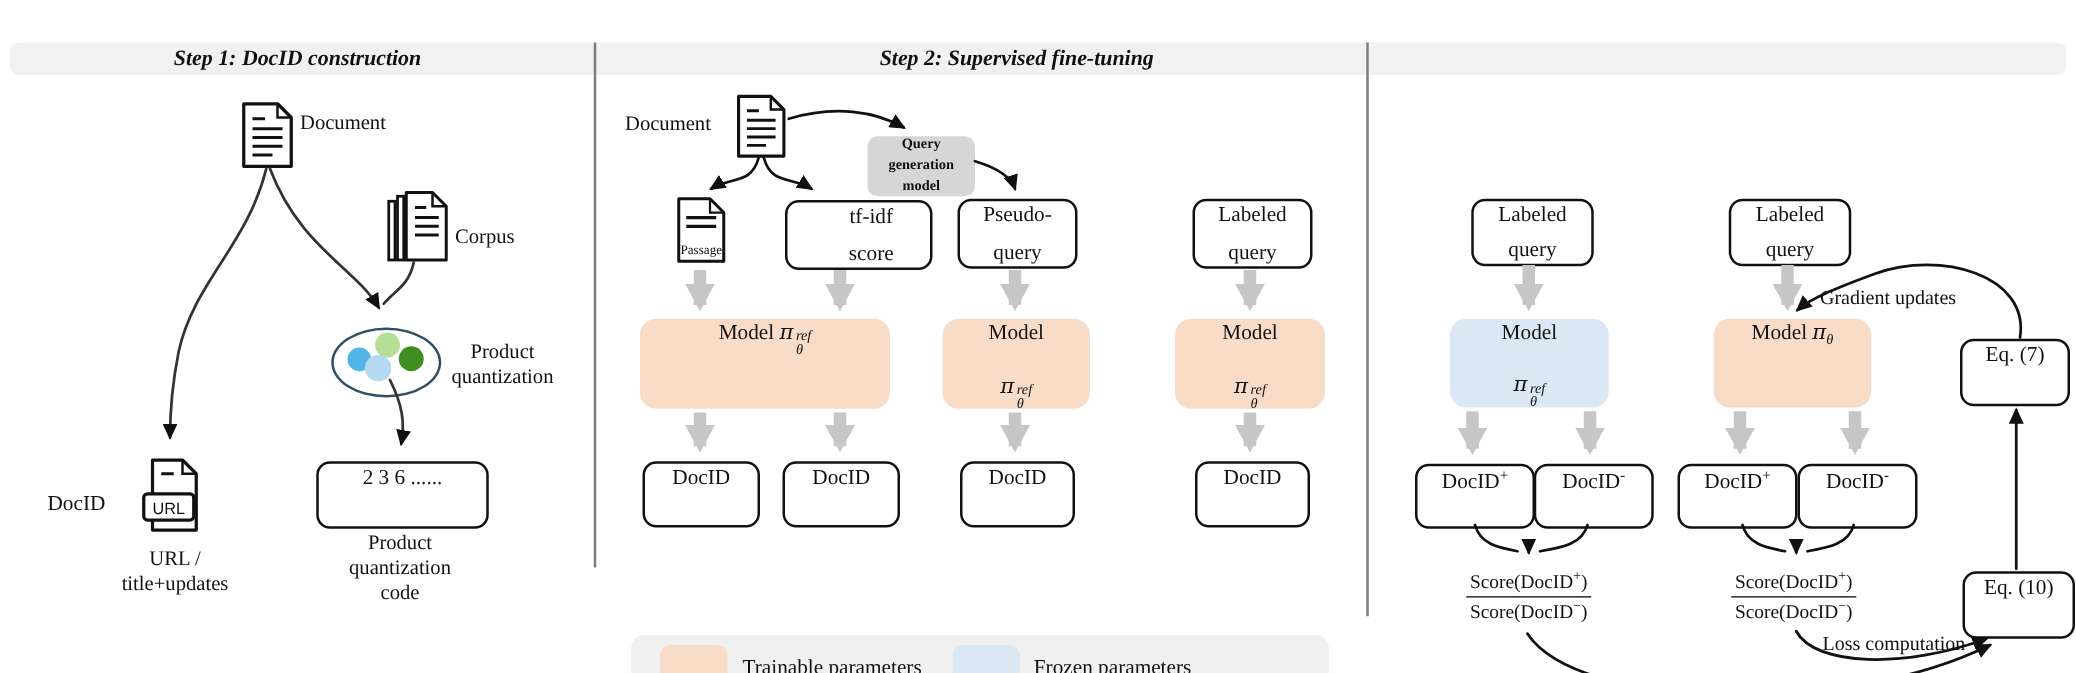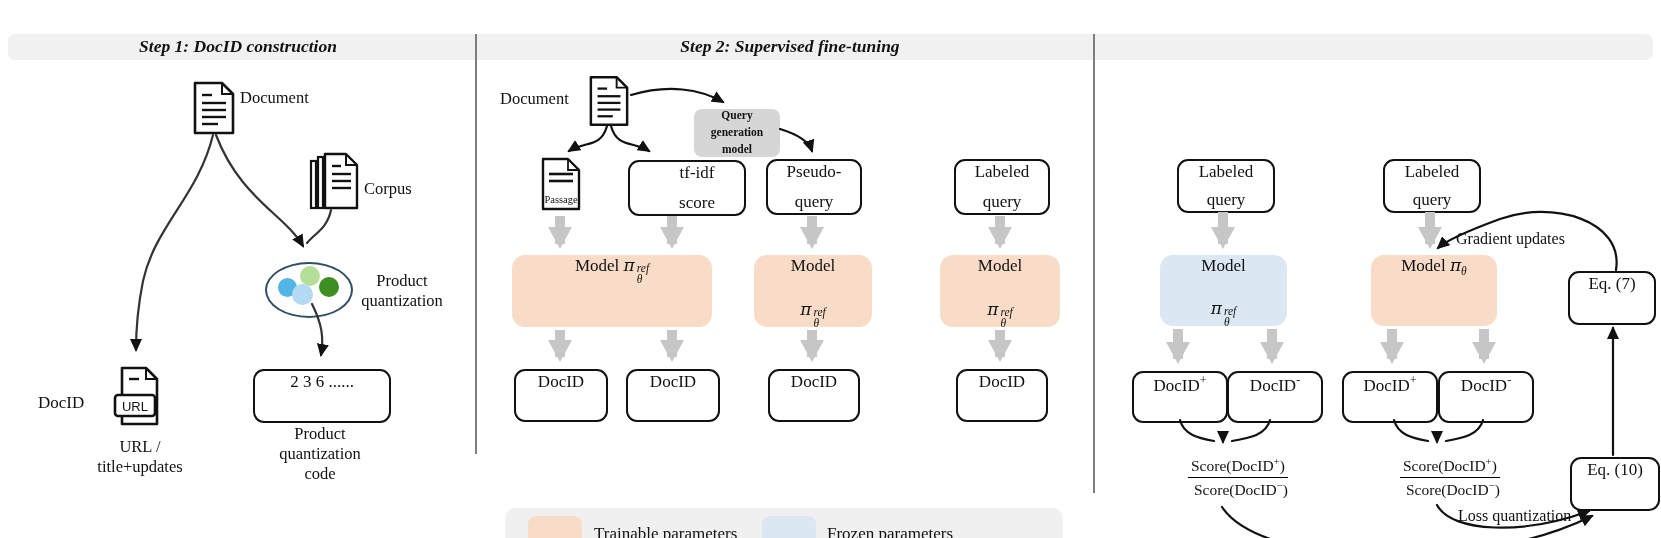--- a/index.html
+++ b/index.html
@@ -14,38 +14,38 @@
   .soft{border:none;border-radius:13px;}
   .peach{background:#f9dcc8;}
   .blue{background:#dbe7f3;}
   .graybox{background:#d6d6d6;border:none;border-radius:8px;font-weight:bold;font-size:11.5px;line-height:1.18;}
   .lbl{position:absolute;font-size:16.5px;white-space:nowrap;}
   .cap{position:absolute;font-size:16.5px;text-align:center;line-height:20px;}
   .pi{font-style:italic;font-family:"DejaVu Serif",serif;}
   .ss{display:inline-flex;flex-direction:column;align-items:flex-start;margin-left:2px;
       font-size:11.5px;line-height:10.5px;font-style:italic;transform:translateY(1px);}
   sup{font-size:12px;}
-  .frac{position:absolute;text-align:right;font-size:15.5px;line-height:1.2;}
+  .frac{position:absolute;text-align:center;font-size:15.5px;line-height:1.2;}
   .frac .num{display:inline-block;border-bottom:1.6px solid #000;padding:0 3px 1px;}
   .frac .den{display:block;padding-top:1px;}
   .frac sup{font-size:11px;}
   .ellipse{position:absolute;border:2px solid #2f5063;border-radius:50%;background:#fff;}
   .dot{position:absolute;border-radius:50%;}
   svg.overlay{position:absolute;left:0;top:0;pointer-events:none;}
   .legend-text{position:absolute;font-size:17px;}
   .swatch{position:absolute;border-radius:8px;}
 </style>
 </head>
 <body>
 
 <div class="canvas">
 
   <div class="band" style="left:8px;top:8px;width:1645px;height:26px;"></div>
   <div class="ptitle" style="left:38px;width:400px;">Step 1: DocID construction</div>
-  <div class="ptitle" style="left:610px;width:360px;">Step 2: Supervised fine-tuning</div>
+  <div class="ptitle" style="left:563px;width:360px;text-align:right;">Step 2: Supervised fine-tuning</div>
 
   <div class="divider" style="left:475px;top:8px;height:420px;"></div>
   <div class="divider" style="left:1093px;top:8px;height:459px;"></div>
 
   <svg style="position:absolute;left:192px;top:55px;" width="44" height="54" viewBox="0 0 44 54">
     <path d="M3,2 H30 L41,13 V52 H3 Z" fill="#fff" stroke="#111" stroke-width="2.6" stroke-linejoin="round"></path>
     <path d="M30,2 V13 H41" fill="none" stroke="#111" stroke-width="2"></path>
     <line x1="10" y1="14" x2="20" y2="14" stroke="#111" stroke-width="2.4"></line>
     <line x1="10" y1="22" x2="34" y2="22" stroke="#111" stroke-width="2.4"></line>
     <line x1="10" y1="29" x2="34" y2="29" stroke="#111" stroke-width="2.4"></line>
@@ -211,21 +211,21 @@
     <span class="num"><span>Score(DocID</span><sup>+</sup><span>)</span></span>
     <span class="den"><span>Score(DocID</span><sup>−</sup><span>)</span></span>
   </div>
 
   <div class="box" style="left:1568px;top:245px;width:84px;height:50px;">
       <span>Eq. (7)</span>
     </div>
   <div class="box" style="left:1570px;top:431px;width:86px;height:50px;">
       <span>Eq. (10)</span>
     </div>
-  <span class="lbl" style="left:1458px;top:481px;font-size:16px;">Loss quantization</span>
+  <span class="lbl" style="left:1458px;top:481px;font-size:16px;">Loss computation</span>
 
   <div class="band" style="left:505px;top:482px;width:558px;height:51px;background:#f0f0f0;border-radius:10px;"></div>
   <div class="swatch peach" style="left:528px;top:490px;width:54px;height:33px;"></div>
   <span class="legend-text" style="left:594px;top:498px;">Trainable parameters</span>
   <div class="swatch blue" style="left:762px;top:490px;width:54px;height:33px;"></div>
   <span class="legend-text" style="left:827px;top:498px;">Frozen parameters</span>
 
   <svg class="overlay" width="1661" height="538" viewBox="0 0 1661 538">
     <defs>
       <marker id="bk" markerUnits="userSpaceOnUse" markerWidth="14" markerHeight="12" refX="11" refY="6" orient="auto">

